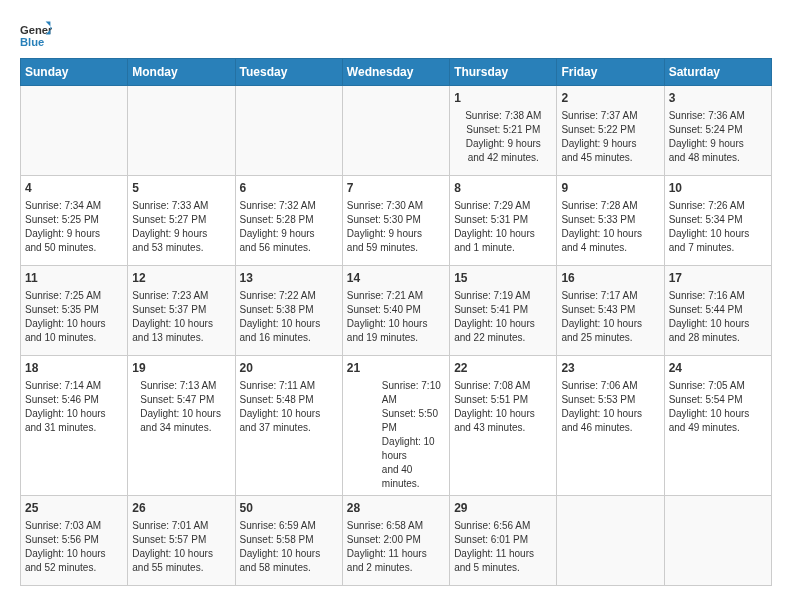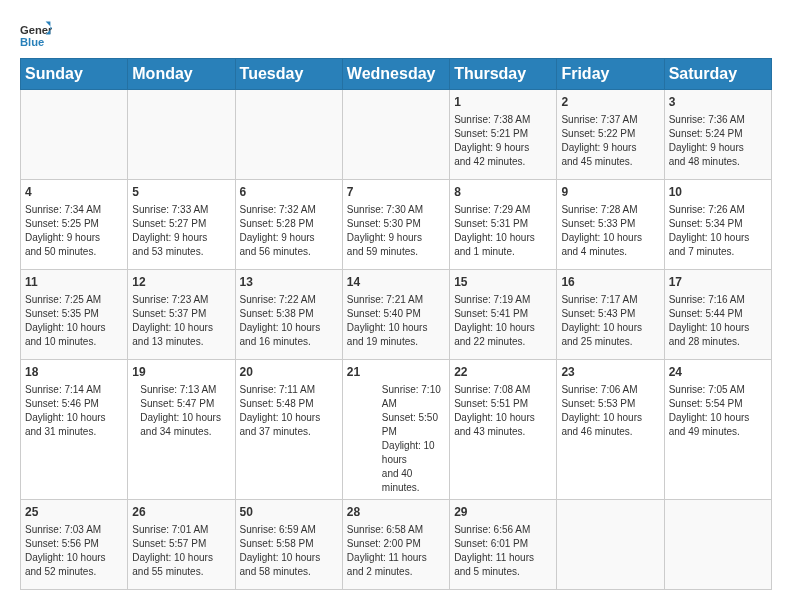--- a/index.html
+++ b/index.html
@@ -41,21 +41,21 @@
     table {
       width: 100%;
       border-collapse: collapse;
       font-size: 11px;
     }
     thead tr th {
       background-color: #2980b9;
       color: #fff;
       padding: 6px 4px;
       text-align: left;
-      font-size: 16px;
+      font-size: 12px;
       font-weight: bold;
       border: 1px solid #2471a3;
     }
     tbody tr td {
       border: 1px solid #ccc;
       vertical-align: top;
       padding: 4px;
       min-height: 80px;
       height: 90px;
       width: calc(100% / 7);
@@ -108,21 +108,21 @@
       </tr>
   </thead>
   <tbody id="calendar-body">
   <tr>
         <td></td>
         <td></td>
         <td></td>
         <td></td>
         <td>
           <div class="cell-day">1</div>
-          <div class="cell-info" style="white-space: pre-line;">Sunrise: 7:38 AM
+          <div class="cell-info" style="white-space: pre-line; text-align: center;">Sunrise: 7:38 AM
 Sunset: 5:21 PM
 Daylight: 9 hours
 and 42 minutes.</div>
         </td>
         <td>
           <div class="cell-day">2</div>
           <div class="cell-info" style="white-space: pre-line;">Sunrise: 7:37 AM
 Sunset: 5:22 PM
 Daylight: 9 hours
 and 45 minutes.</div>

